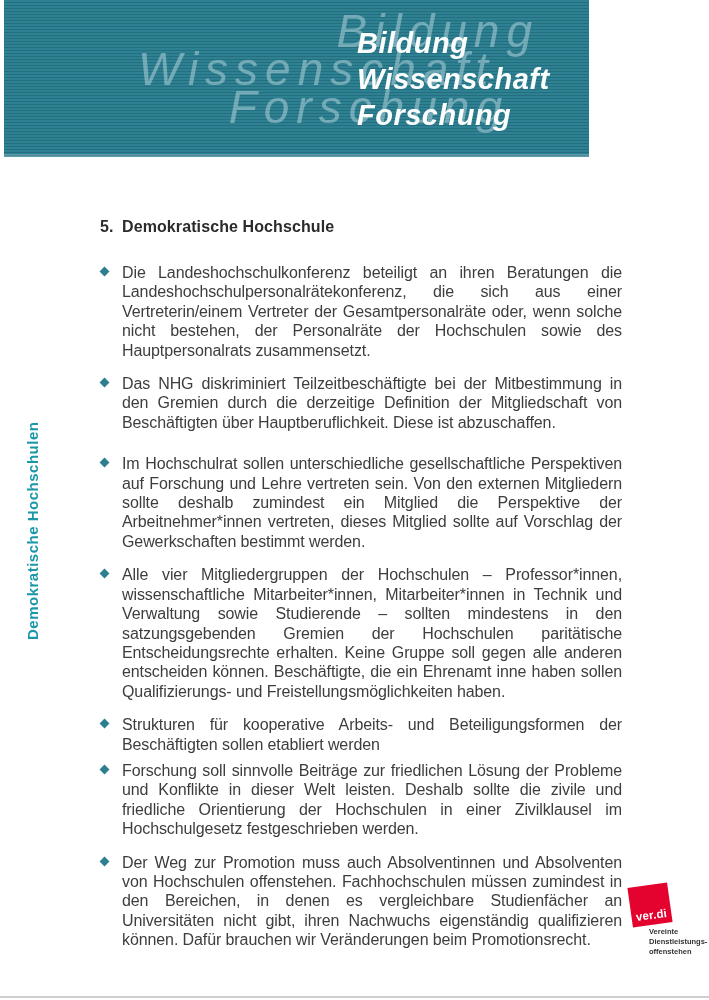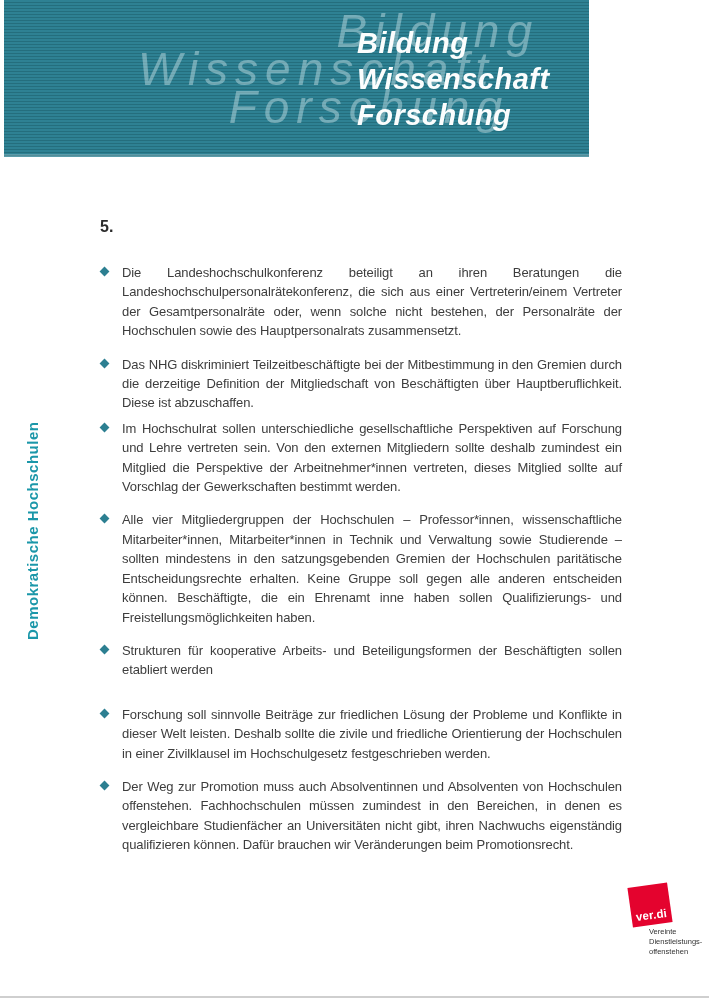--- a/index.html
+++ b/index.html
@@ -37,50 +37,50 @@
     letter-spacing:0.5px;color:#1b97a9;
   }
   
   .content{position:absolute;left:100px;top:218px;width:522px;}
   .heading{
     display:flex;margin:0 0 27px 0;font-size:16px;font-weight:bold;
     color:#2b2b2b;letter-spacing:0.1px;
   }
   .heading .h-num{width:22px;flex:none;}
   .bullet{display:flex;margin-bottom:14px;}
-  .bullet:nth-child(2){margin-bottom:6px;}
-  .bullet:nth-child(5){margin-bottom:25px;}
+  .bullet:nth-child(2){margin-bottom:22px;}
+  .bullet:nth-child(5){margin-bottom:7px;}
   .b-marker{width:22px;flex:none;padding-top:5px;}
   .diamond{
     display:block;width:7px;height:7px;margin-left:1px;
     background:#2c7f91;transform:rotate(45deg);
   }
   .b-text{
-    width:500px;text-align:justify;font-size:13px;line-height:19.4px;
+    width:500px;text-align:justify;font-size:16px;line-height:19.4px;
     color:#3d3d3d;letter-spacing:-0.1px;
   }
   
   .footer{
     position:absolute;left:80px;top:928px;
     font-size:10px;font-weight:bold;line-height:16.5px;color:#3a3a3a;
     letter-spacing:0.1px;
   }
   
   .logo-square{
     position:absolute;left:630px;top:885px;width:40px;height:40px;
     background:#e4032e;transform:rotate(-8deg);
     display:flex;align-items:flex-end;justify-content:center;
   }
   .logo-word{
     color:#ffffff;font-weight:bold;font-size:11.5px;
     padding-bottom:4px;letter-spacing:0.2px;
   }
   .logo-tagline{
     position:absolute;left:649px;top:927px;
-    font-size:7.5px;font-weight:normal;line-height:9.8px;color:#333333;
+    font-size:7.5px;font-weight:bold;line-height:9.8px;color:#333333;
   }
   .page-bottom-line{
     position:absolute;left:0;top:996px;width:709px;height:2px;
     background:#cfcfcf;
   }
 </style>
 </head>
 <body>
 
 <div class="page">
@@ -96,20 +96,21 @@
         <div class="tl tl-1">Wissenschaft</div>
         <div class="tl tl-2">Forschung</div>
       </div>
   </header>
 
   <div class="side-label">Demokratische Hochschulen</div>
 
   <main class="content">
     <h1 class="heading">
       <span class="h-num">5.</span>
+      <span class="h-txt">Demokratische Hochschule</span>
     </h1>
     <div id="bullets">
         <div class="bullet">
           <span class="b-marker">
             <span class="diamond"></span>
           </span>
           <div class="b-text">Die Landeshochschulkonferenz beteiligt an ihren Beratungen die Landeshochschulpersonalrätekonferenz, die sich aus einer Vertreterin/einem Vertreter der Gesamtpersonalräte oder, wenn solche nicht bestehen, der Personalräte der Hochschulen sowie des Hauptpersonalrats zusammensetzt.</div>
         </div>
         <div class="bullet">
           <span class="b-marker">

